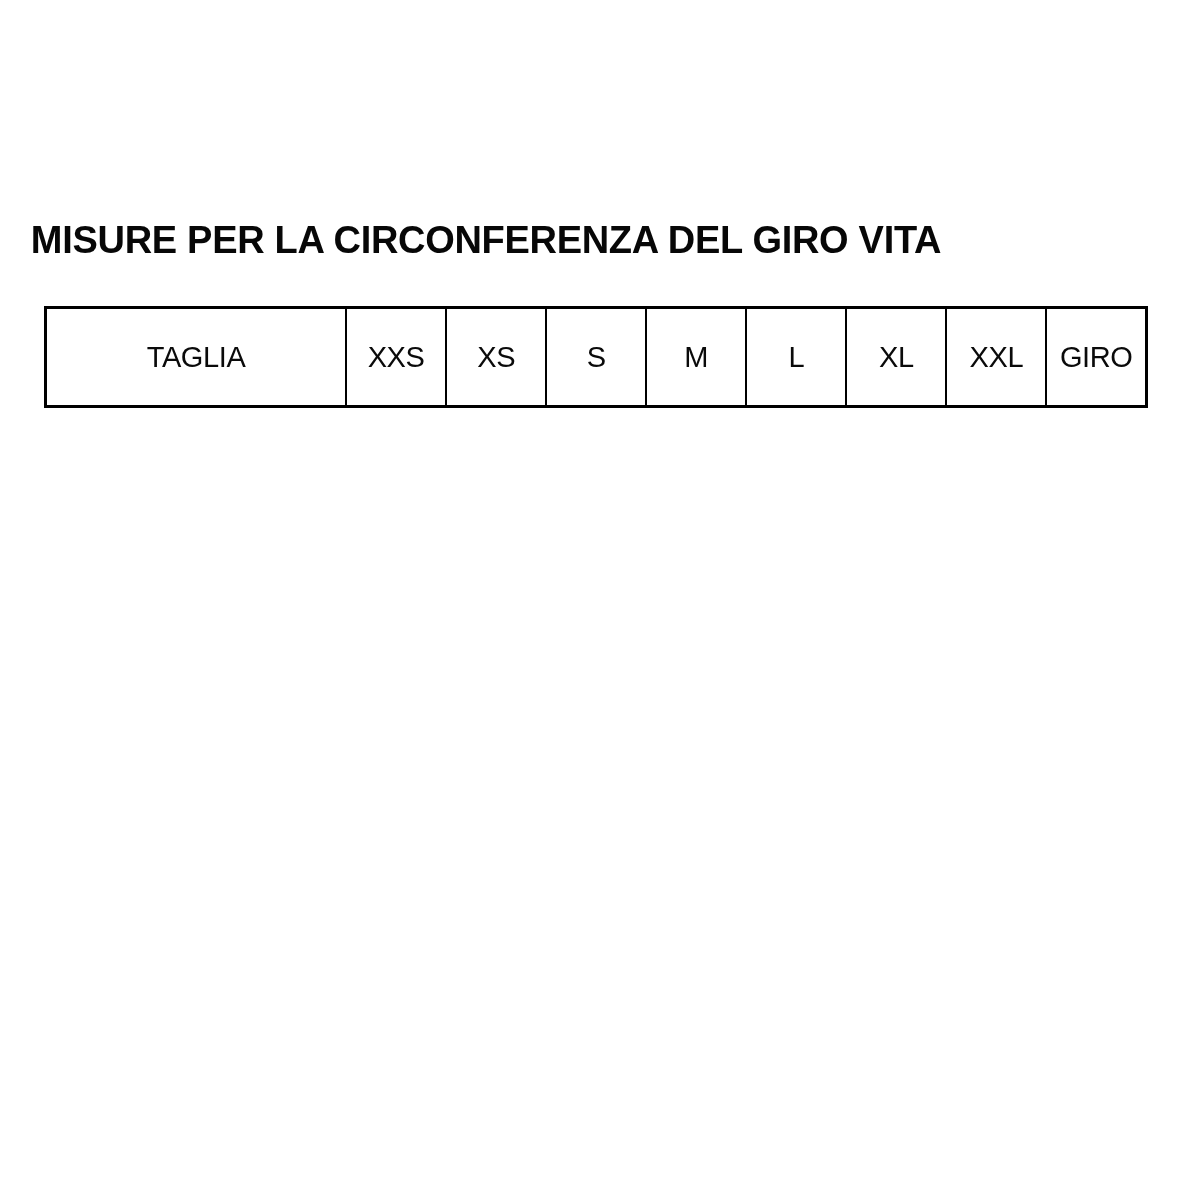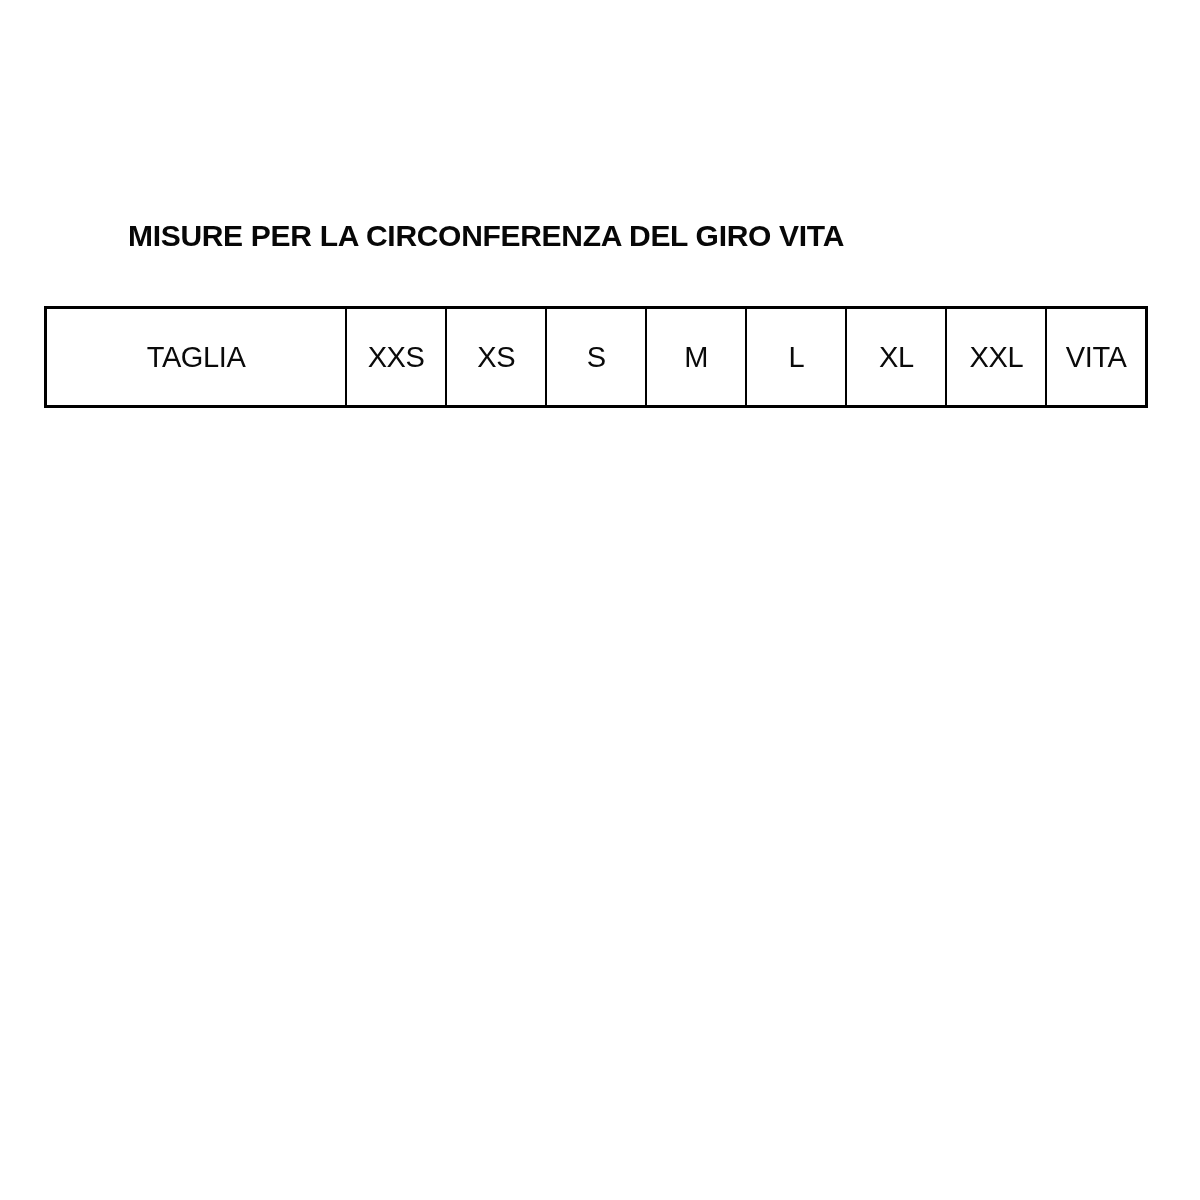--- a/index.html
+++ b/index.html
@@ -14,21 +14,21 @@
     font-family: "Liberation Sans", sans-serif;
     color: #0a0a0a;
     overflow: hidden;
   }
   .page-title {
     position: absolute;
     left: 0;
     top: 219px;
     width: 972px;
     text-align: center;
-    font-size: 30px;
+    font-size: 38px;
     font-weight: bold;
     letter-spacing: -0.3px;
     color: #070707;
   }
   table.size-table {
     position: absolute;
     left: 44px;
     top: 306px;
     width: 1104px;
     border-collapse: collapse;
@@ -83,16 +83,16 @@
   <tbody>
     <tr>
       <th>TAGLIA</th>
       <th>XXS</th>
       <th>XS</th>
       <th>S</th>
       <th>M</th>
       <th>L</th>
       <th>XL</th>
       <th>XXL</th>
-      <th>VITA</th>
+      <th>GIRO</th>
     </tr>
   </tbody>
 </table>
 
 </body></html>

